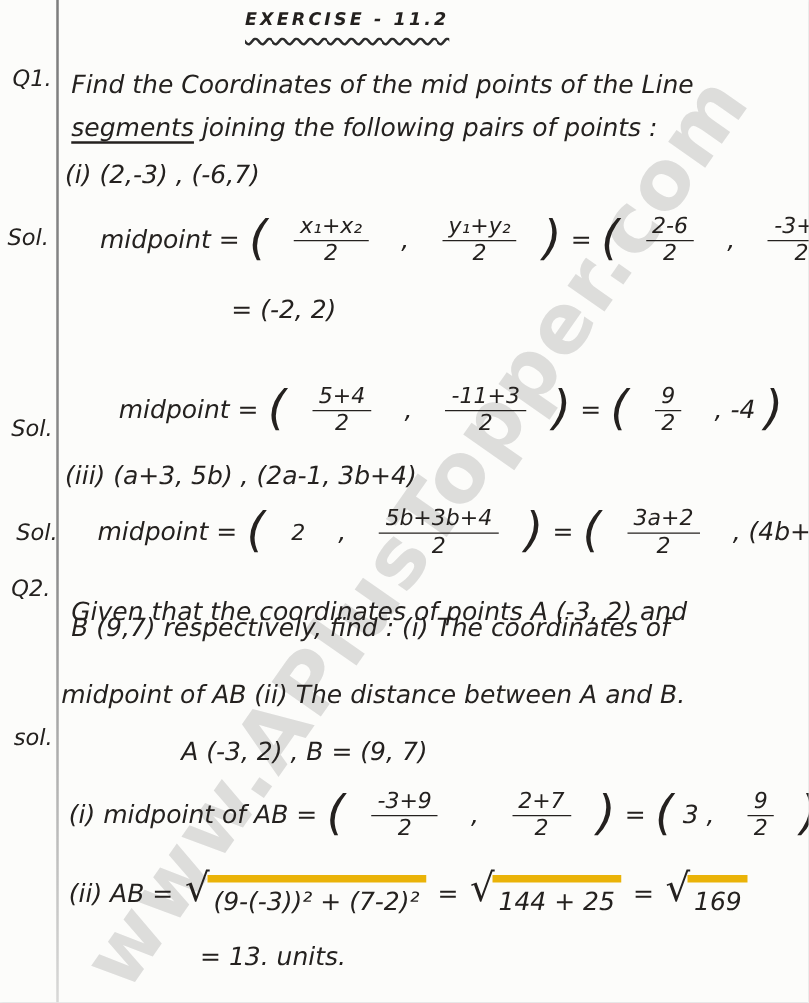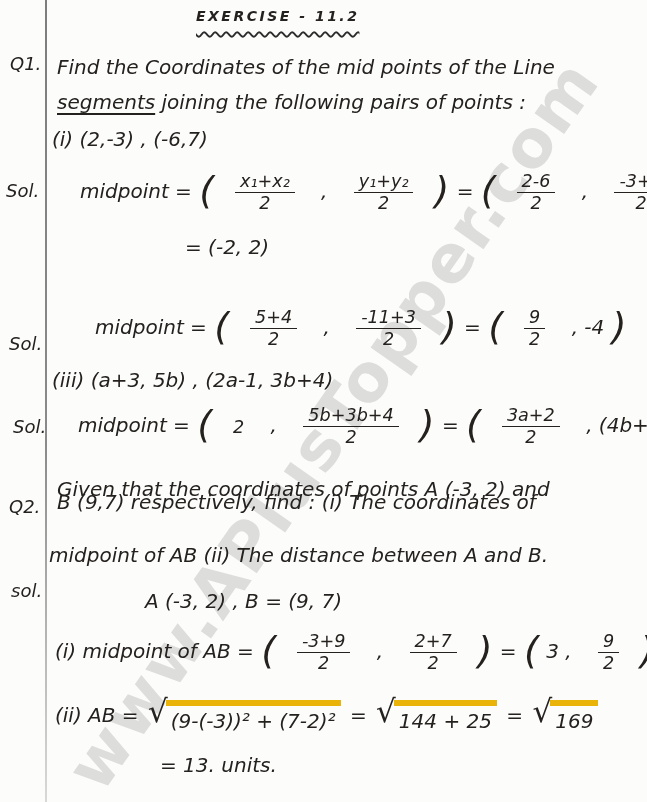--- a/index.html
+++ b/index.html
@@ -51,21 +51,21 @@
   <div class="margin-line"></div>
 
   <div class="watermark">www.APlusTopper.com</div>
 
   <h1 class="title">EXERCISE - 11.2</h1>
 
   <div class="mlabel" style="top:53px;left:10px;">Q1.</div>
   <div class="mlabel" style="top:180px;left:6px;">Sol.</div>
   <div class="mlabel" style="top:333px;left:9px;">Sol.</div>
   <div class="mlabel" style="top:416px;left:13px;">Sol.</div>
-  <div class="mlabel" style="top:496px;left:9px;">Q2.</div>
+  <div class="mlabel" style="top:461px;left:9px;">Q2.</div>
   <div class="mlabel" style="top:580px;left:11px;">sol.</div>
 
   <div class="row" style="top:90px;left:57px;"><span class="tok u">segments</span><span class="tok"> joining the following pairs of points :</span></div>
   <div class="row" style="top:55px;left:57px;">Find the Coordinates of the mid points of the Line</div>
   <div class="row" style="top:127px;left:52px;">(i)  (2,-3) , (-6,7)</div>
 
   <div class="row" style="top:172px;left:80px;"><span class="tok">midpoint  = </span><span class="paren">(</span><span class="frac">
         <span class="ftop">x₁+x₂</span>
         <span class="fbot">2</span>
       </span><span class="tok"> ,  </span><span class="frac">

